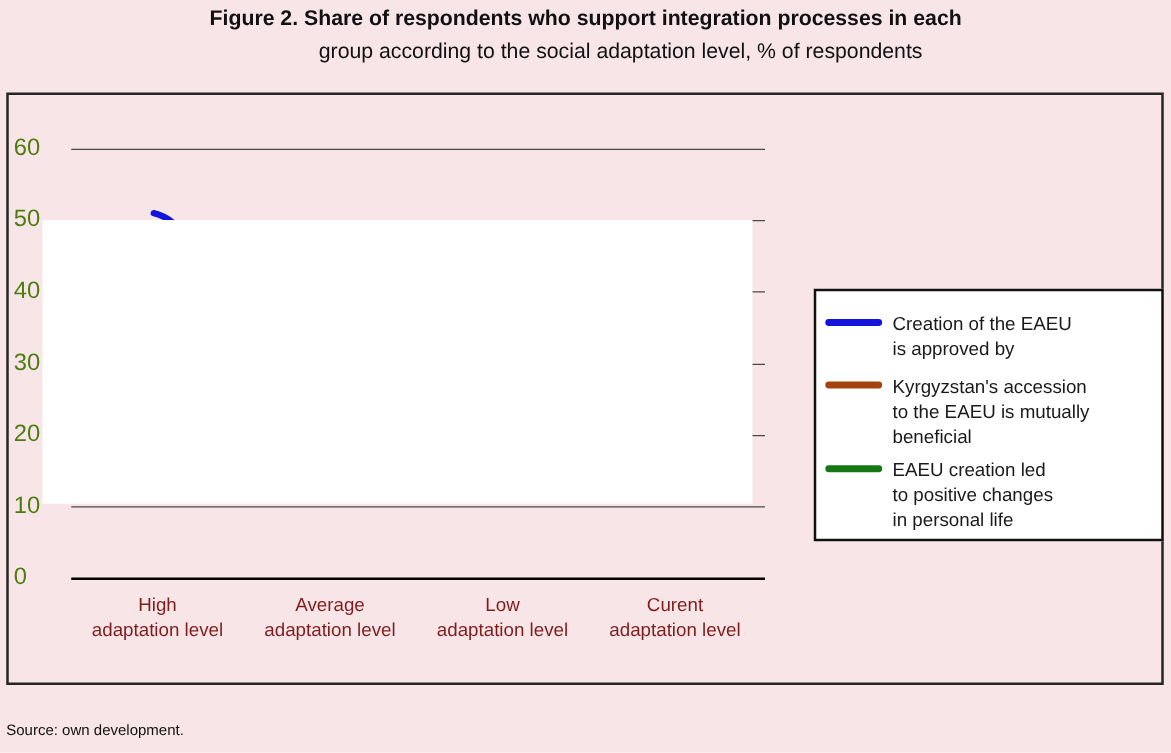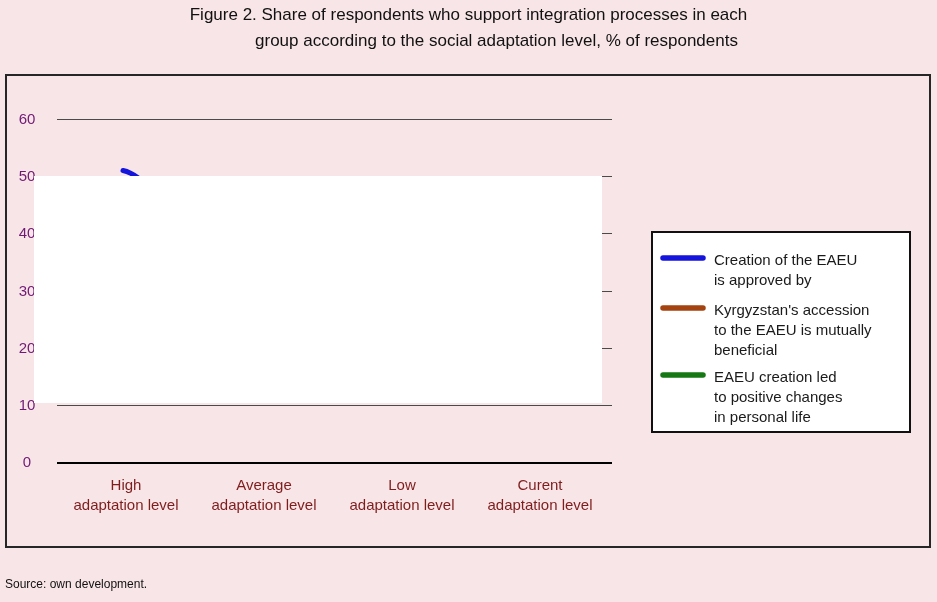--- a/index.html
+++ b/index.html
@@ -10,45 +10,45 @@
     font-family:"Liberation Sans",sans-serif;
     color:#1a1a1a;
     overflow:hidden;
   }
   .title-line{
     position:absolute;left:0;width:937px;
     text-align:center;
     font-size:17px;
     color:#111;
   }
-  .title-line.l1{top:5px;}
+  .title-line.l1{top:5px;font-weight:bold;}
   .title-line.l2{top:31px;padding-left:28px;}
   .chart-frame{
     position:absolute;
     left:5px;top:74px;
     width:926px;height:474px;
     box-sizing:border-box;
     border:2px solid #262626;
     background:transparent;
   }
   .gridline{
     position:absolute;
     height:0;
     border-top:1px solid #4a4a4a;
   }
   .gridline.axis-zero{
     border-top:2px solid #000;
   }
   .y-tick-label{
     position:absolute;
     width:32px;
-    text-align:center;
-    font-size:15px;
+    text-align:left;
+    font-size:19px;
     line-height:16px;
-    color:#701a75;
+    color:#4d7c0f;
   }
   .blue-seg{
     position:absolute;
     left:116px;top:162px;
     width:30px;height:22px;
   }
   .white-overlay{
     position:absolute;
     left:34px;top:176px;
     width:568px;height:227px;
@@ -59,21 +59,21 @@
     width:150px;
     top:475px;
     text-align:center;
     font-size:15px;
     line-height:20px;
     color:#7f1d1d;
   }
   .legend-box{
     position:absolute;
     left:651px;top:231px;
-    width:260px;height:202px;
+    width:280px;height:202px;
     box-sizing:border-box;
     background:#ffffff;
     border:2px solid #111;
   }
   .legend-item{
     position:absolute;
     left:0;width:100%;
   }
   .legend-swatch{
     position:absolute;

